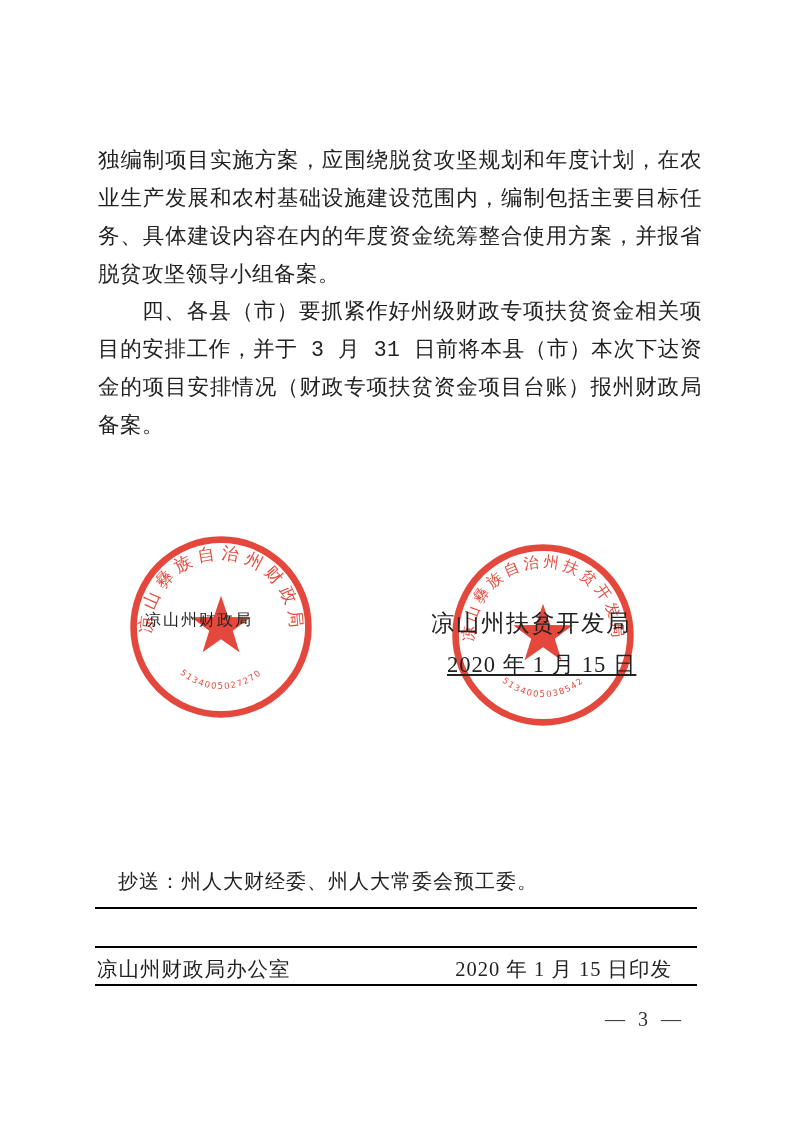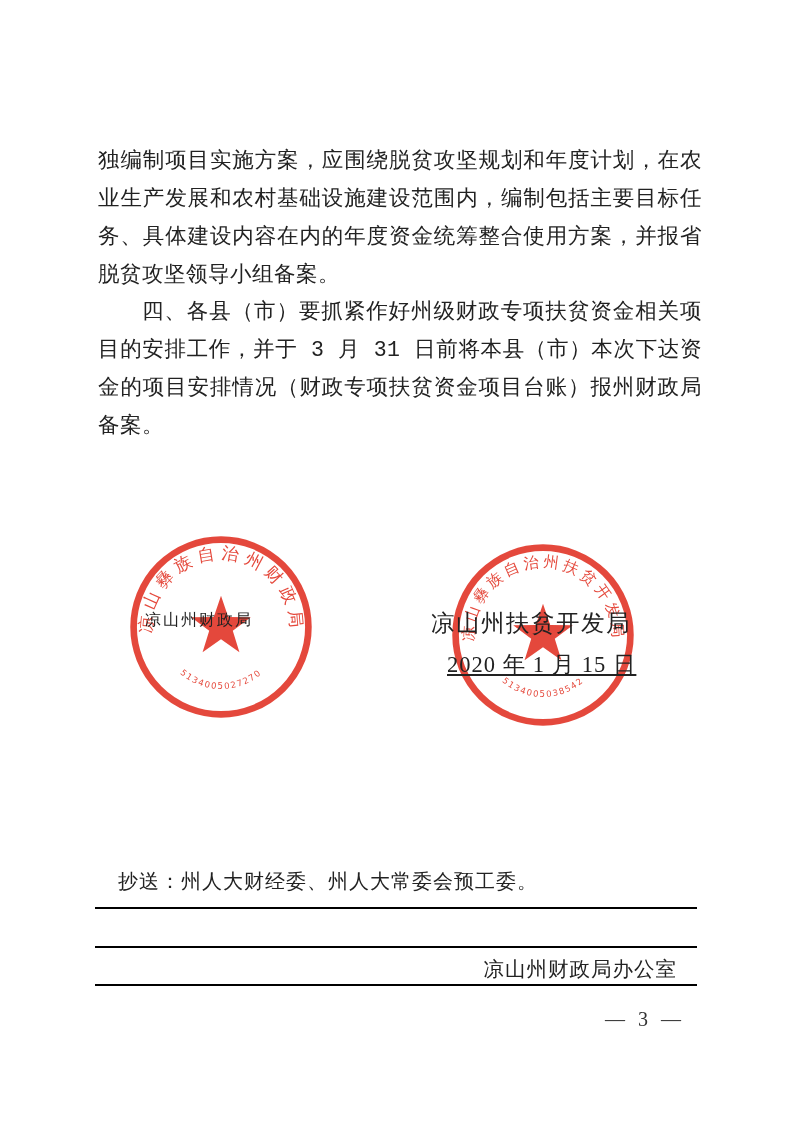--- a/index.html
+++ b/index.html
@@ -82,21 +82,21 @@
   .rule { position: absolute; left: 95px; width: 602px; background: #000; }
   .rule-1 { top: 907px; height: 2px; }
   .rule-2 { top: 946px; height: 2px; }
   .rule-3 { top: 984px; height: 2px; }
   .cc-line {
     position: absolute; left: 118px; top: 868px;
     font-size: 20px; letter-spacing: 1px; white-space: nowrap;
   }
   .issue-line {
     position: absolute; left: 97px; top: 955px; width: 580px;
-    display: flex; justify-content: flex-end;
+    display: flex; justify-content: space-between;
     font-size: 20.5px; letter-spacing: 1px; white-space: nowrap;
   }
   .issue-line .print-date { padding-right: 5px; }
   .page-number {
     position: absolute; left: 605px; top: 1008px;
     font-size: 20px; letter-spacing: 4px; white-space: nowrap; color: #333;
   }
 </style>
 </head>
 <body>
@@ -133,18 +133,19 @@
 
   <div class="sig-name-left">凉山州财政局</div>
   <div class="sig-name-right">凉山州扶贫开发局</div>
   <div class="sig-date-right">2020 年 1 月 15 日</div>
 
   <div class="rule rule-1"></div>
   <div class="cc-line">抄送：州人大财经委、州人大常委会预工委。</div>
   <div class="rule rule-2"></div>
   <div class="issue-line">
     <span>凉山州财政局办公室</span>
+    <span class="print-date">2020 年 1 月 15 日印发</span>
   </div>
   <div class="rule rule-3"></div>
 
   <div class="page-number">— 3 —</div>
 
 </div>
 
 </body></html>

